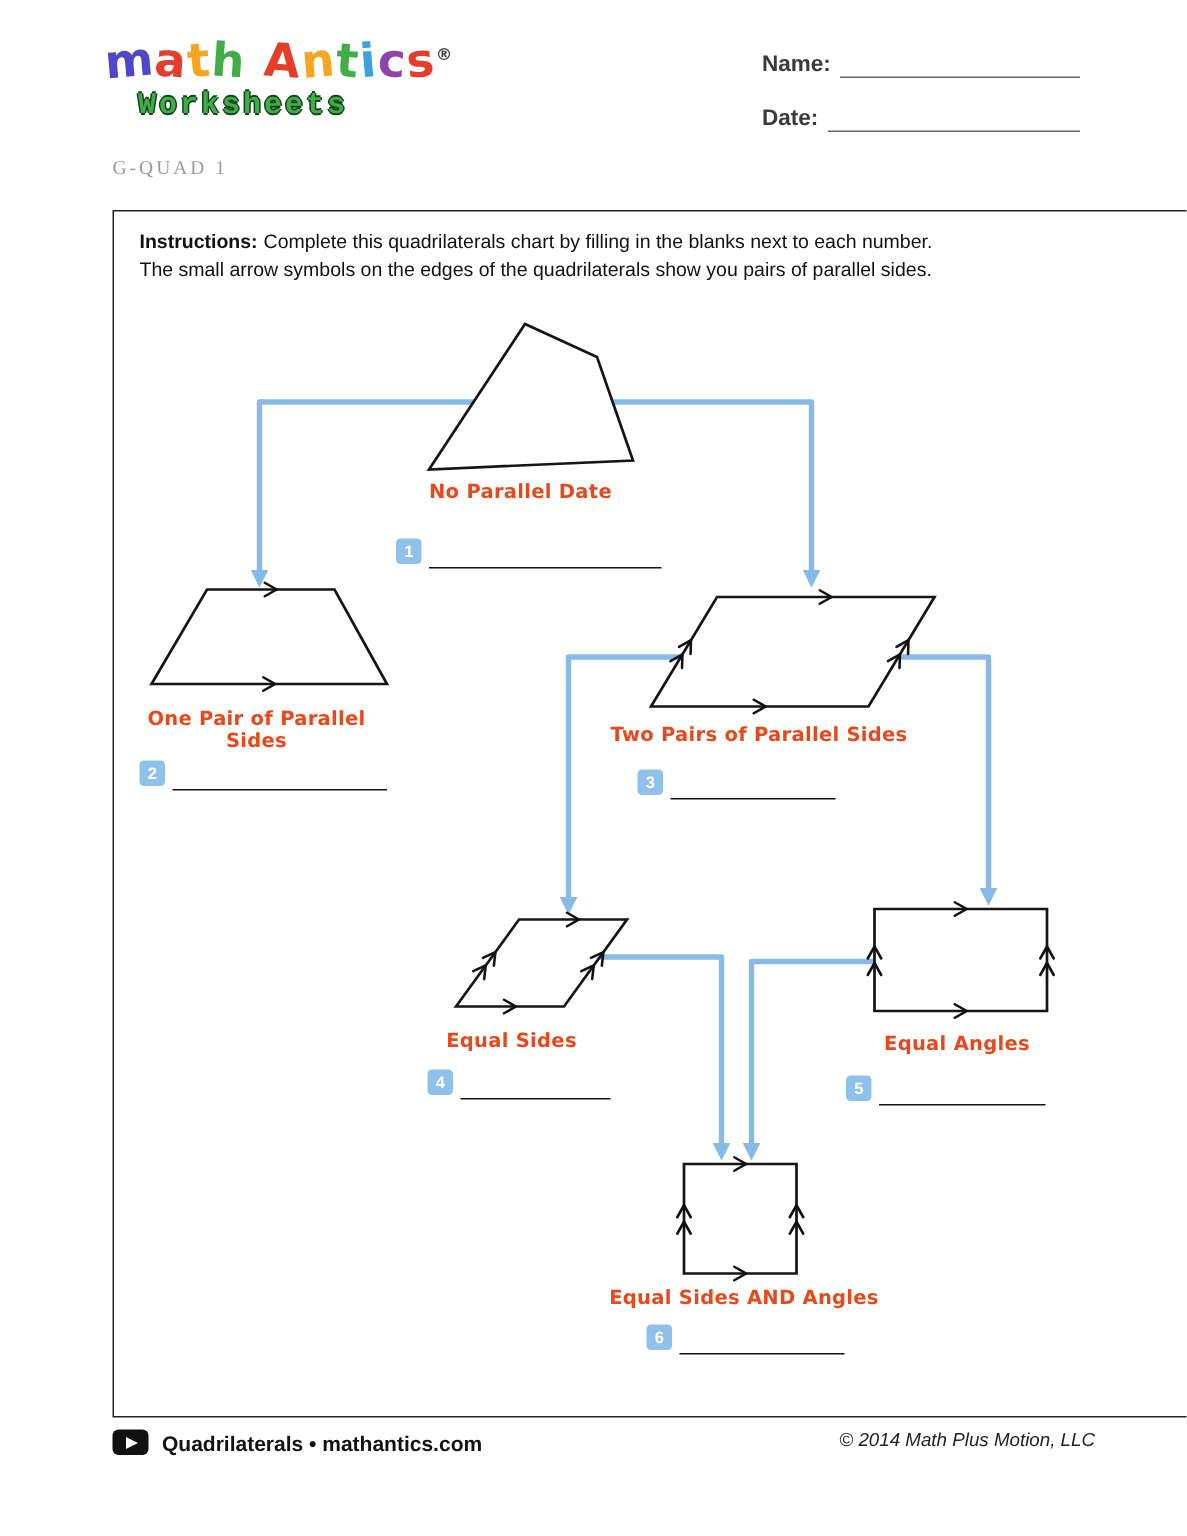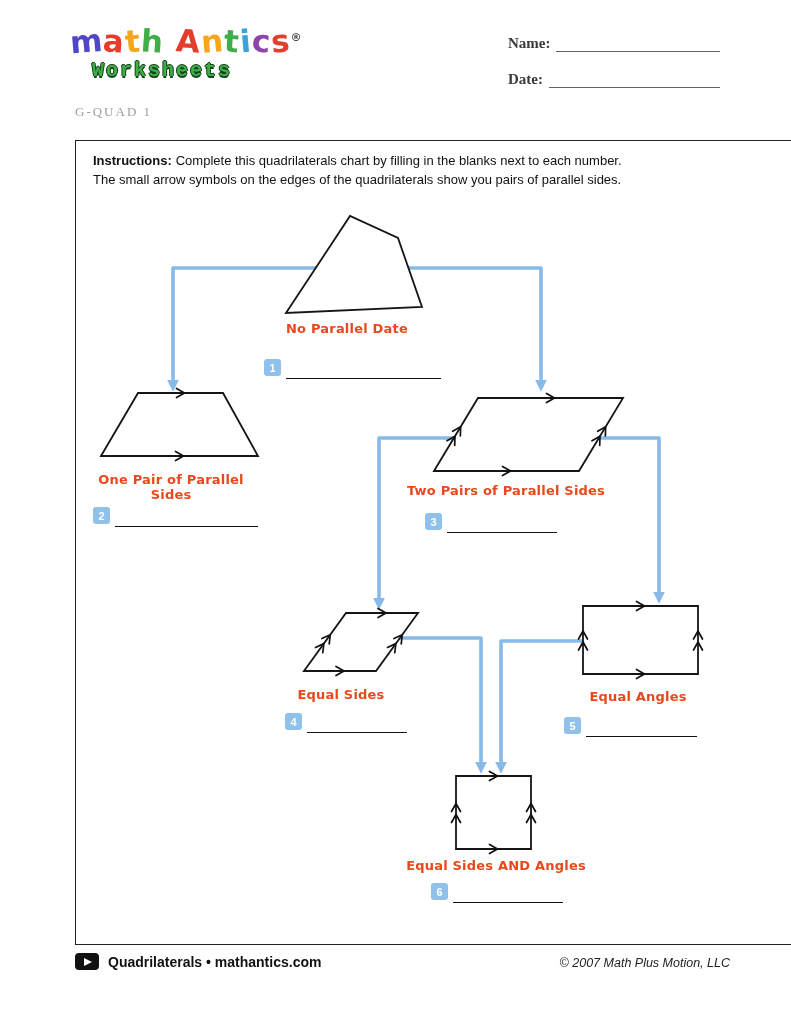--- a/index.html
+++ b/index.html
@@ -23,21 +23,21 @@
   #logo-word1 .ltr:nth-child(even),#logo-word2 .ltr:nth-child(odd){transform:rotate(4deg);}
   #logo-word2{margin-left:12px;}
   .logo-reg{font-size:11px;vertical-align:super;color:#444;font-weight:bold;}
   .logo-sub{
     margin-left:22px;margin-top:2px;font-family:Liberation Mono, monospace;
     font-weight:bold;font-size:20px;letter-spacing:2px;color:#3fae49;
     text-shadow:-1px 0 0 #14421a,1px 0 0 #14421a,0 -1px 0 #14421a,0 1.5px 0 #14421a;
   }
 
   
-  .field-row{position:absolute;display:flex;width:212px;align-items:center;font-family:Liberation Serif, serif;}
+  .field-row{position:absolute;display:flex;width:212px;align-items:flex-start;}
   #name-row{left:508px;top:34px;}
   #date-row{left:508px;top:70px;}
   .field-label{font-weight:bold;font-size:15px;color:#3a3a3a;margin-right:6px;}
   .rule{flex:1;border-bottom:1.6px solid #666;height:18px;}
 
   
   .title-row{position:absolute;left:75px;top:104px;width:655px;display:flex;justify-content:space-between;align-items:flex-end;}
   .doc-title{font-size:18px;font-weight:bold;border-bottom:1.6px solid #222;padding:0 55px 3px 0;}
   .doc-code{font-family:Liberation Serif, serif;color:var(--code-gray);font-size:13px;letter-spacing:2px;padding-bottom:5px;}
 
@@ -70,21 +70,21 @@
   }
   .blank-line{border-bottom:1.6px solid #111;align-self:stretch;}
   #blank-0{left:188px;top:218px;} #blank-0 .blank-line{width:155px;}
   #blank-1{left:17px;top:366px;}  #blank-1 .blank-line{width:143px;}
   #blank-2{left:349px;top:372px;} #blank-2 .blank-line{width:110px;}
   #blank-3{left:209px;top:572px;} #blank-3 .blank-line{width:100px;}
   #blank-4{left:488px;top:576px;} #blank-4 .blank-line{width:111px;}
   #blank-5{left:355px;top:742px;} #blank-5 .blank-line{width:110px;}
 
   
-  .footer{position:absolute;left:75px;top:953px;width:655px;display:flex;justify-content:space-between;align-items:flex-end;}
+  .footer{position:absolute;left:75px;top:953px;width:655px;display:flex;justify-content:space-between;align-items:flex-start;}
   .footer-left{display:flex;align-items:center;gap:9px;font-weight:bold;font-size:14px;}
   .play-icon{width:24px;height:17px;background:#111;border-radius:4px;display:flex;align-items:center;justify-content:center;}
   .play-tri{width:0;height:0;border-top:4.5px solid transparent;border-bottom:4.5px solid transparent;border-left:8px solid #fff;margin-left:2px;}
   .footer-right{font-style:italic;font-size:12.5px;color:#222;}
 </style>
 </head>
 <body>
 
 <div class="logo">
   <div class="logo-words">
@@ -199,14 +199,14 @@
 
 </div>
 
 <div class="footer">
   <div class="footer-left">
     <span class="play-icon">
         <span class="play-tri"></span>
       </span>
     <span>Quadrilaterals • mathantics.com</span>
   </div>
-  <div class="footer-right">© 2007 Math Plus Motion, LLC</div>
+  <div class="footer-right">© 2014 Math Plus Motion, LLC</div>
 </div>
 
 </body></html>

